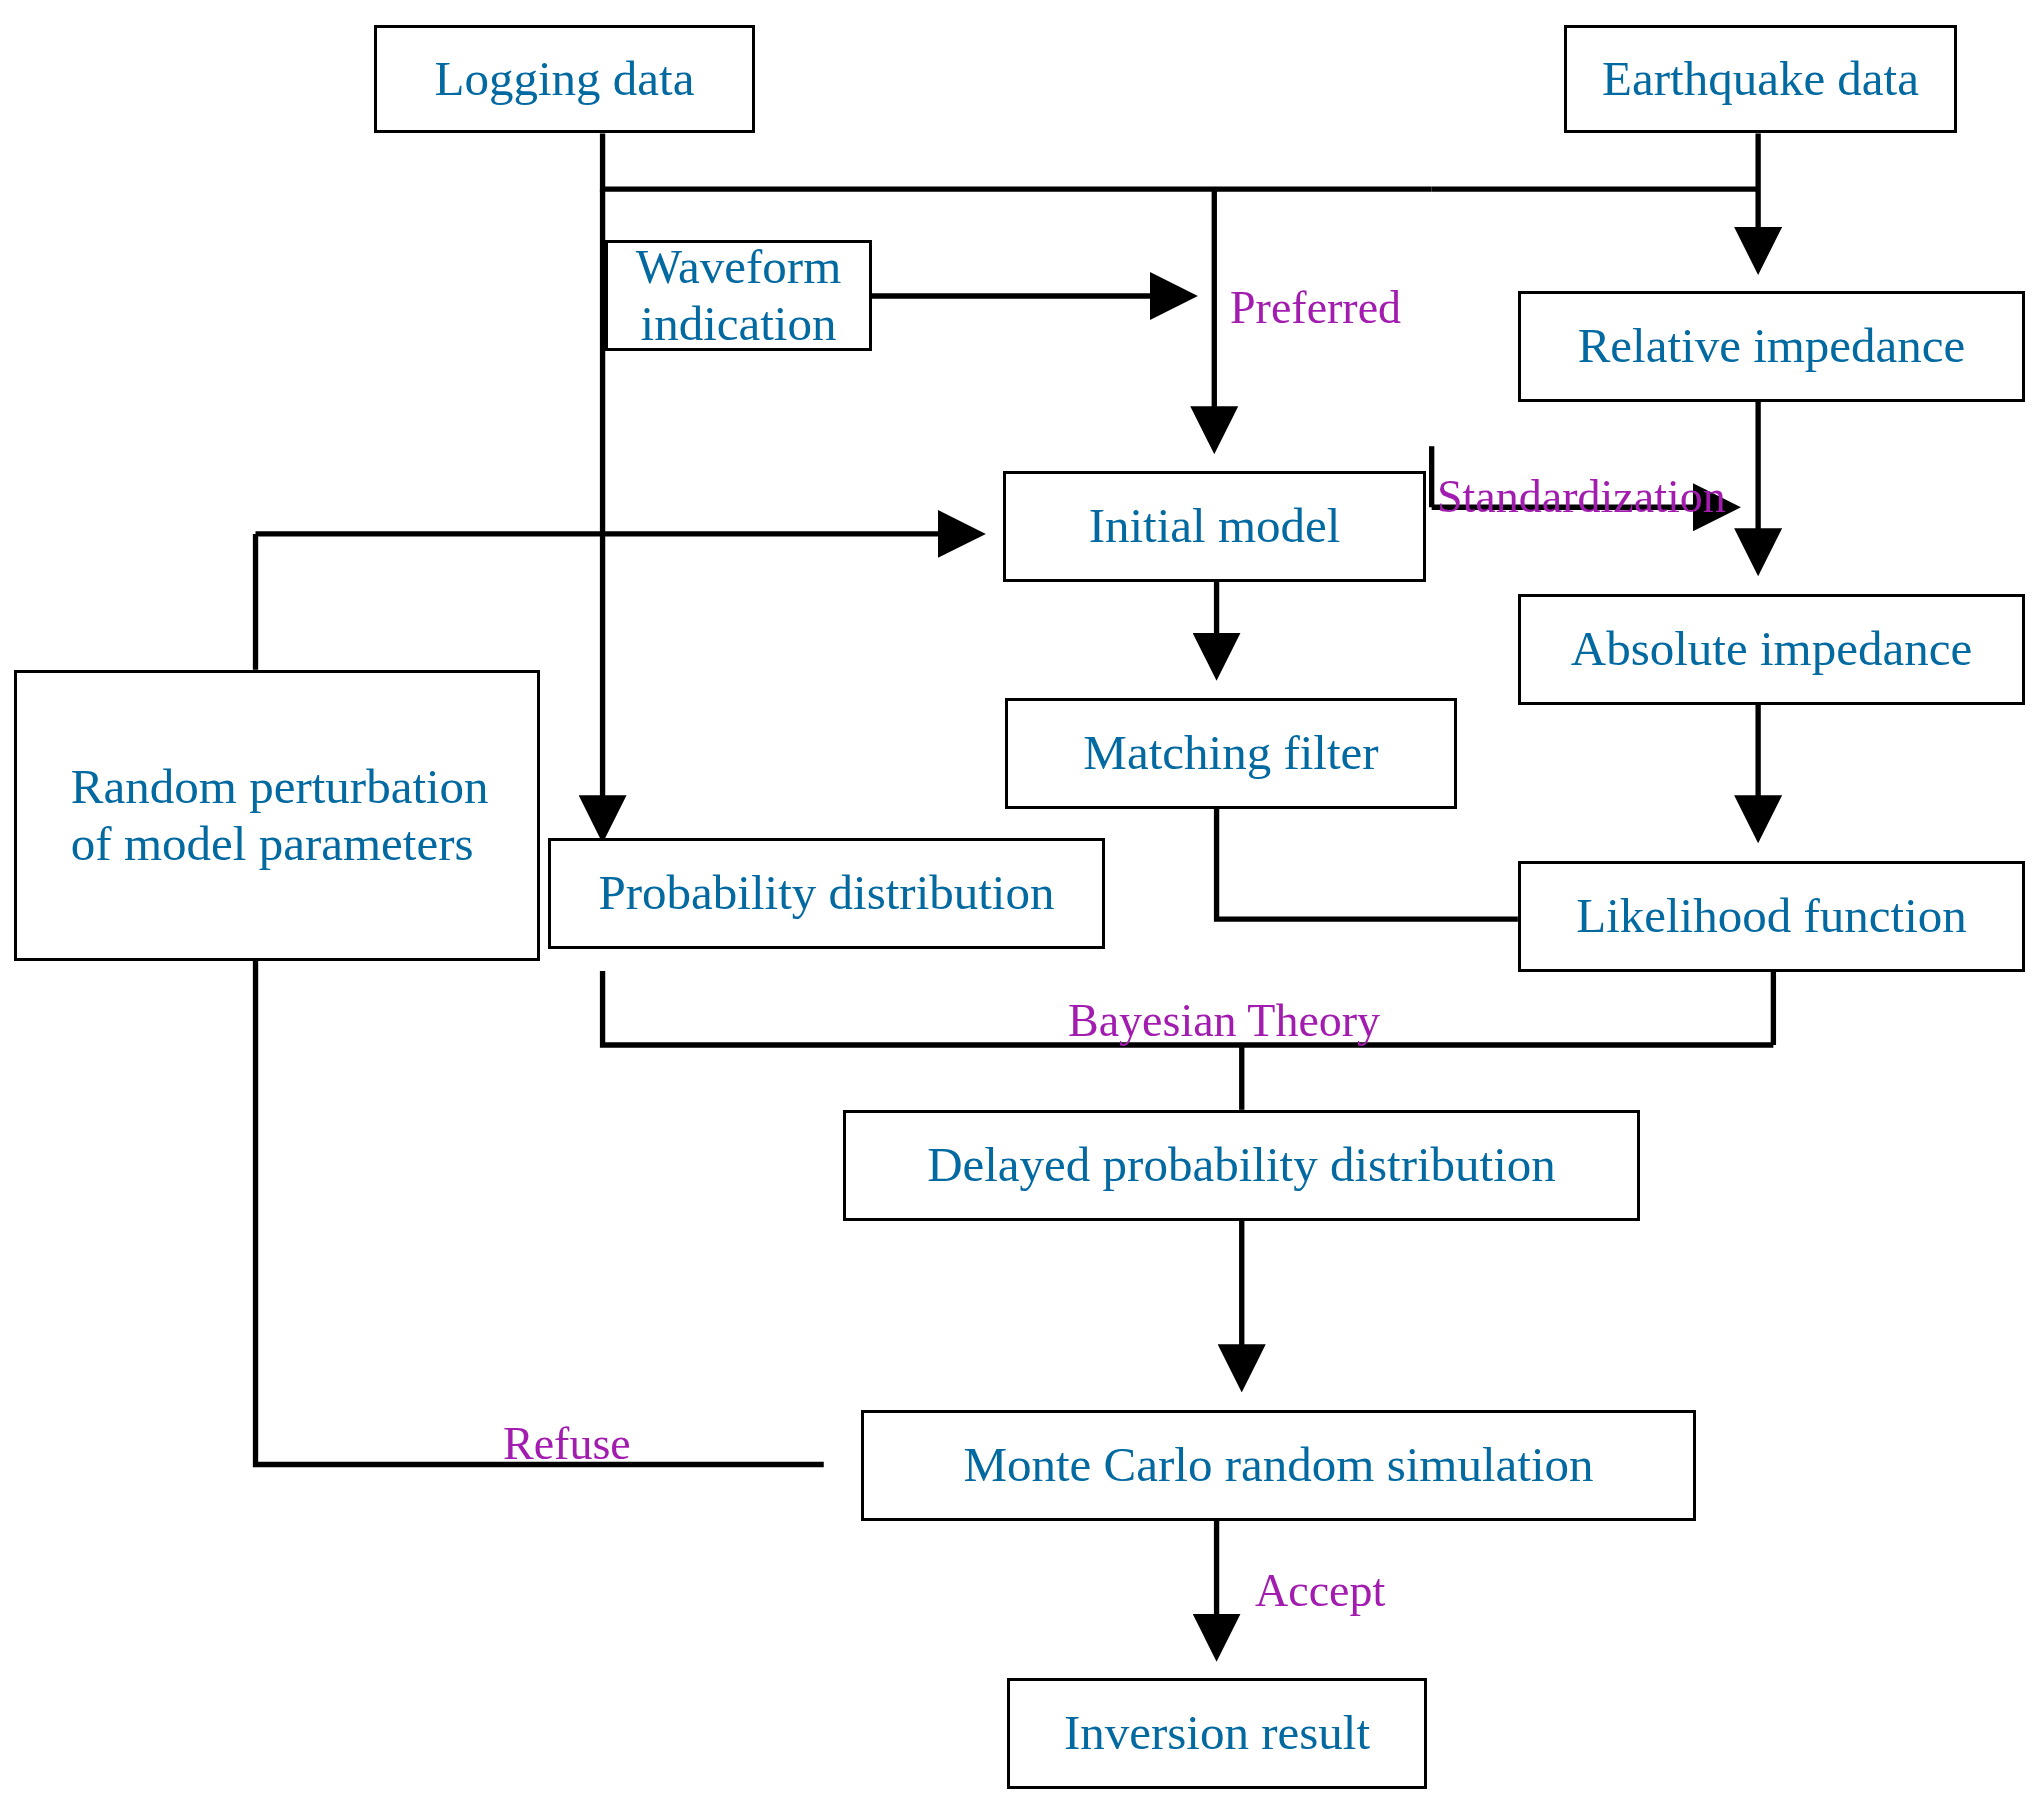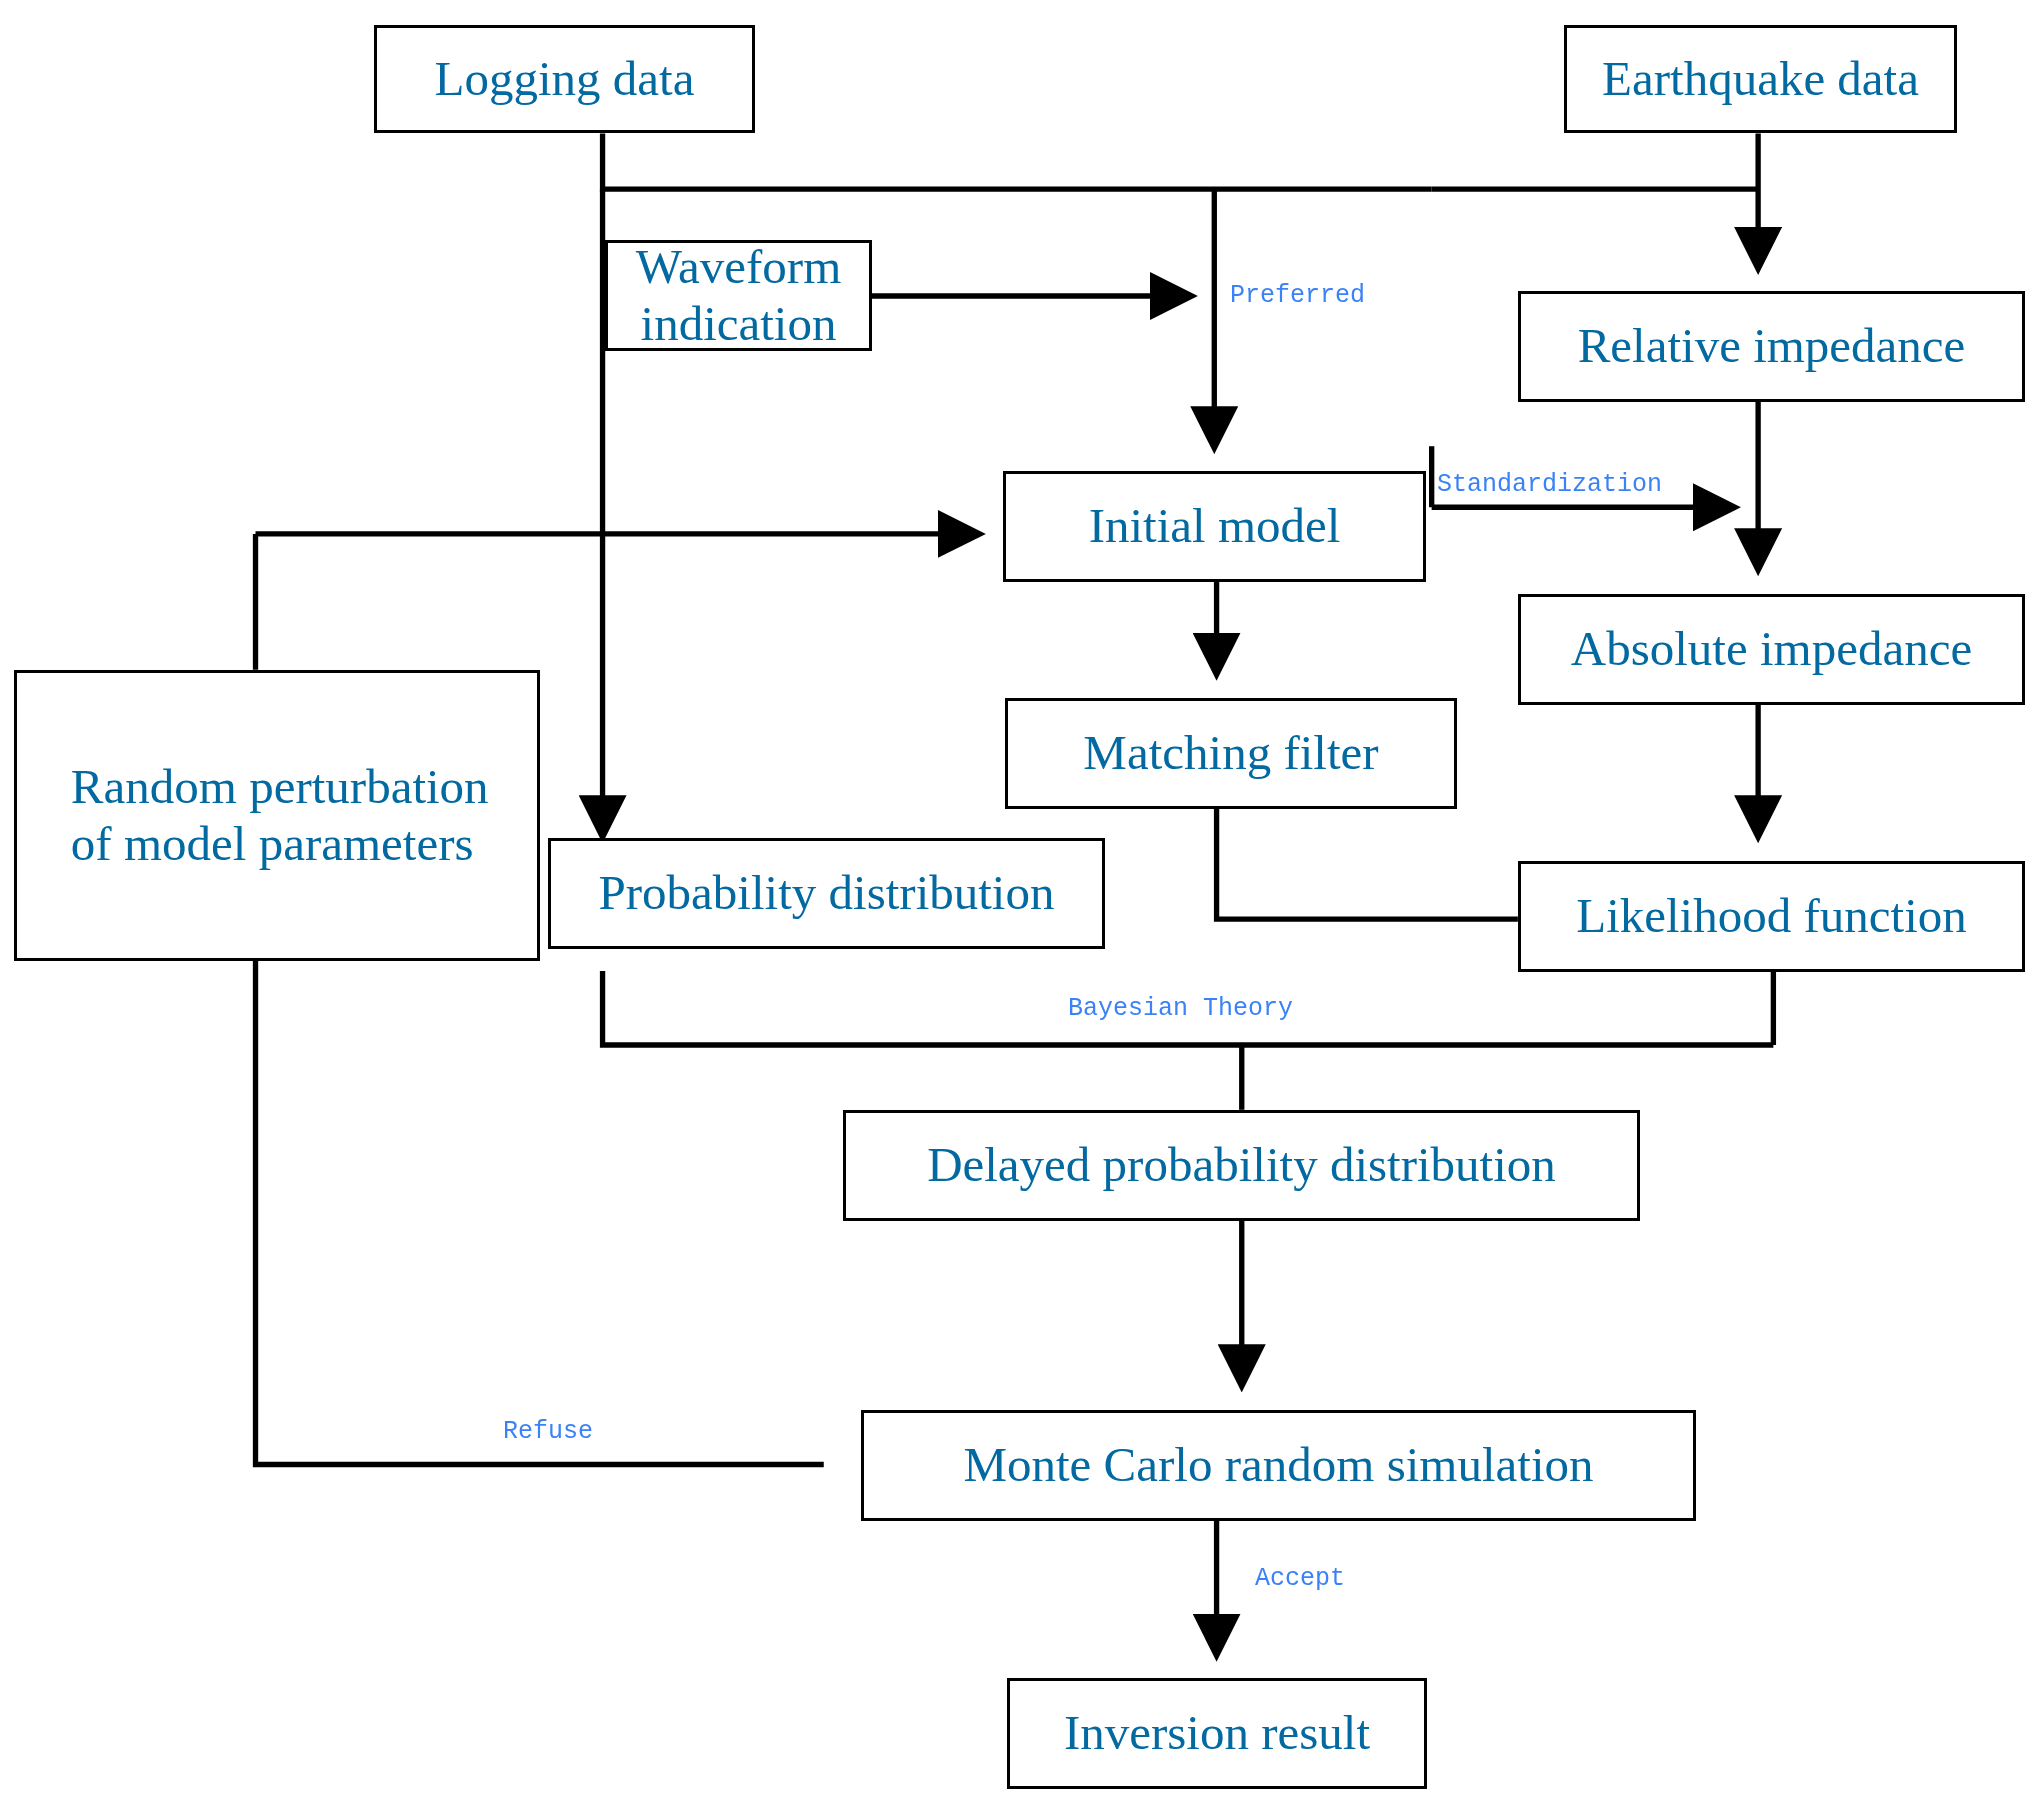--- a/index.html
+++ b/index.html
@@ -42,23 +42,23 @@
   }
   .node-box.left-align {
     justify-content: center;
   }
   .node-box.left-align .node-label {
     text-align: left;
     padding-left: 10.7px;
   }
   .edge-label {
     position: absolute;
-    font-family: Liberation Mono, monospace;
-    font-size: 25px;
-    color: #3b82f6;
+    font-family: Liberation Serif, serif;
+    font-size: 46px;
+    color: #a21caf;
     white-space: nowrap;
     background: transparent;
   }
 </style>
 </head>
 <body>
 
 <div id="diagram-root">
 
   <svg class="flow-canvas" viewBox="0 0 2668 2369">

